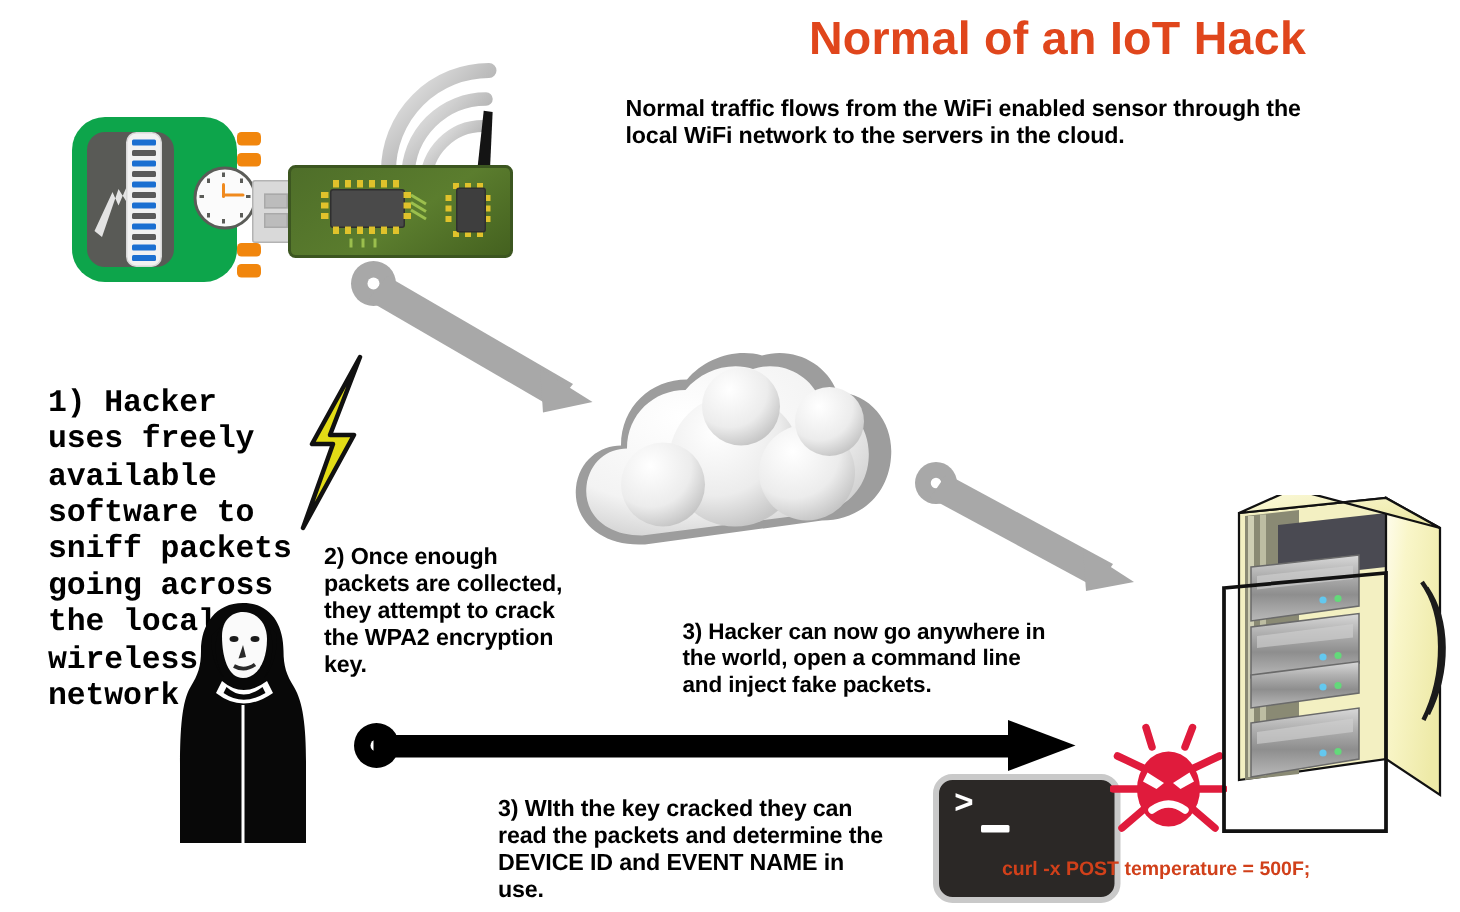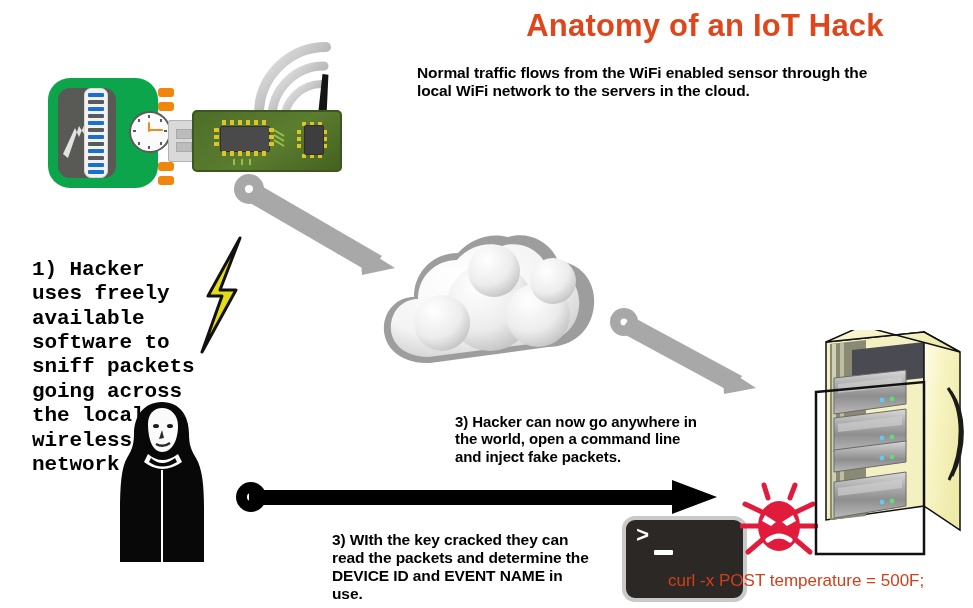--- a/index.html
+++ b/index.html
@@ -24,21 +24,21 @@
   #intro1{left:417px; top:64px; width:488px; font-size:15.5px;}
   #intro2{left:417px; top:122px; width:510px; font-size:15.5px;}
 
   #step1{left:32px; top:258px; width:175px; font-size:21px;font-family:Liberation Mono, monospace;}
   #step2{left:216px; top:363px; width:175px; font-size:15.5px;}
   #step3a{left:455px; top:413px; width:245px; font-size:15px;}
   #step3b{left:293px; top:531px; width:260px; font-size:15.5px;margin-left:39px;}
 
   #curl{
     left:668px; top:571px; width:300px;
-    color:#D1401A; font-size:17px; font-weight:normal; white-space:nowrap;
+    color:#D1401A; font-size:13px; font-weight:bold; white-space:nowrap;
   }
 
   
   #sensor-wrap{left:18px; top:26px; width:330px; height:185px;}
 
   
   .sensor-body{left:30px;top:52px;width:110px;height:110px;background:#0DA54B;
      border-radius:22px;}
   .sensor-inner{left:40px;top:62px;width:58px;height:90px;background:#595A56;
      border-radius:12px;}
@@ -94,25 +94,26 @@
   #bug{left:740px;top:482px;width:78px;height:82px;}
 
   
   #server{left:812px;top:330px;width:156px;height:228px;}
 </style>
 </head>
 <body>
 
 <div id="stage">
 
-  <div class="abs" id="title">Anatomy of an IoT Hack</div>
+  <div class="abs" id="title">Normal of an IoT Hack</div>
 
   <div class="abs body-copy" id="intro1">Normal traffic flows from the WiFi enabled sensor through the local WiFi network to the servers in the cloud.</div>
 
   <div class="abs body-copy" id="step1">1) Hacker uses freely available software to sniff packets going across the local wireless network.</div>
+  <div class="abs body-copy" id="step2">2) Once enough packets are collected, they attempt to crack the WPA2 encryption key.</div>
   <div class="abs body-copy" id="step3a">3) Hacker can now go anywhere in the world, open a command line and inject fake packets.</div>
   <div class="abs body-copy" id="step3b">3) WIth the key cracked they can read the packets and determine the DEVICE ID and EVENT NAME in use.</div>
 
   <div class="abs" id="sensor-wrap">
 
     <svg width="330" height="185" style="position:absolute;left:0;top:0;">
       <defs>
         <linearGradient id="wg" x1="0" y1="0" x2="1" y2="1">
           <stop offset="0%" stop-color="#efefef"></stop>
           <stop offset="45%" stop-color="#c2c2c2"></stop>

